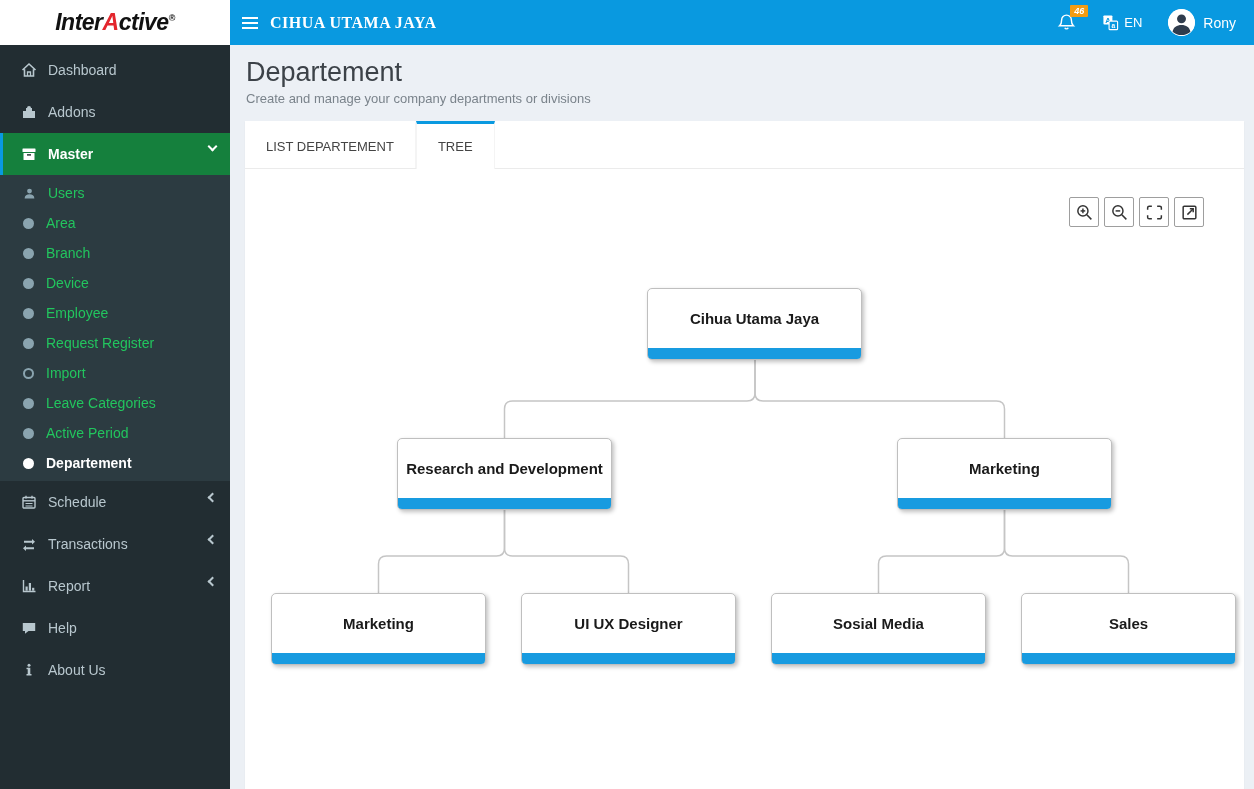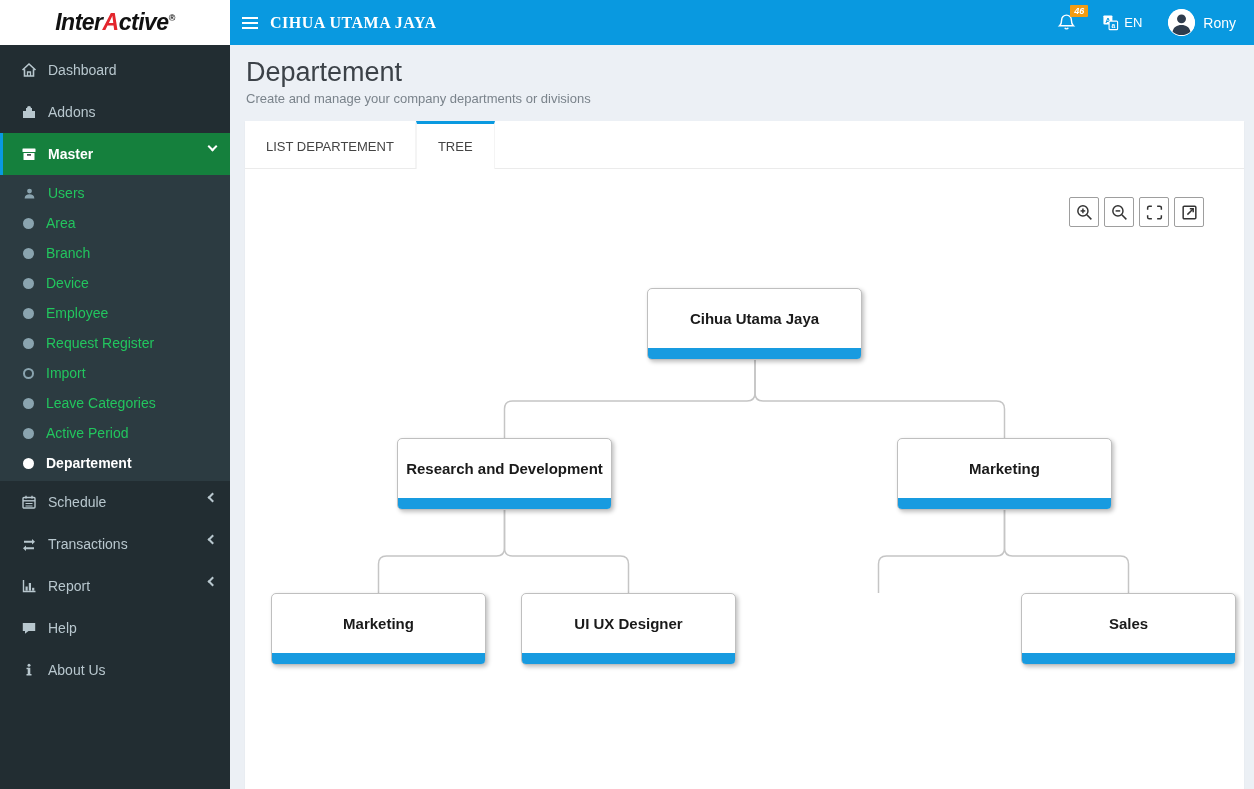--- a/index.html
+++ b/index.html
@@ -350,20 +350,24 @@
           <div class="node-bar"></div>
         </div>
         <div class="node" style="left:26px; top:424px;">
           <span class="node-label">Marketing</span>
           <div class="node-bar"></div>
         </div>
         <div class="node" style="left:276px; top:424px;">
           <span class="node-label">UI UX Designer</span>
           <div class="node-bar"></div>
         </div>
+        <div class="node" style="left:526px; top:424px;">
+          <span class="node-label">Sosial Media</span>
+          <div class="node-bar"></div>
+        </div>
         <div class="node" style="left:776px; top:424px;">
           <span class="node-label">Sales</span>
           <div class="node-bar"></div>
         </div>
       </div>
     </div>
   </section>
 </main>
 
 </body></html>

